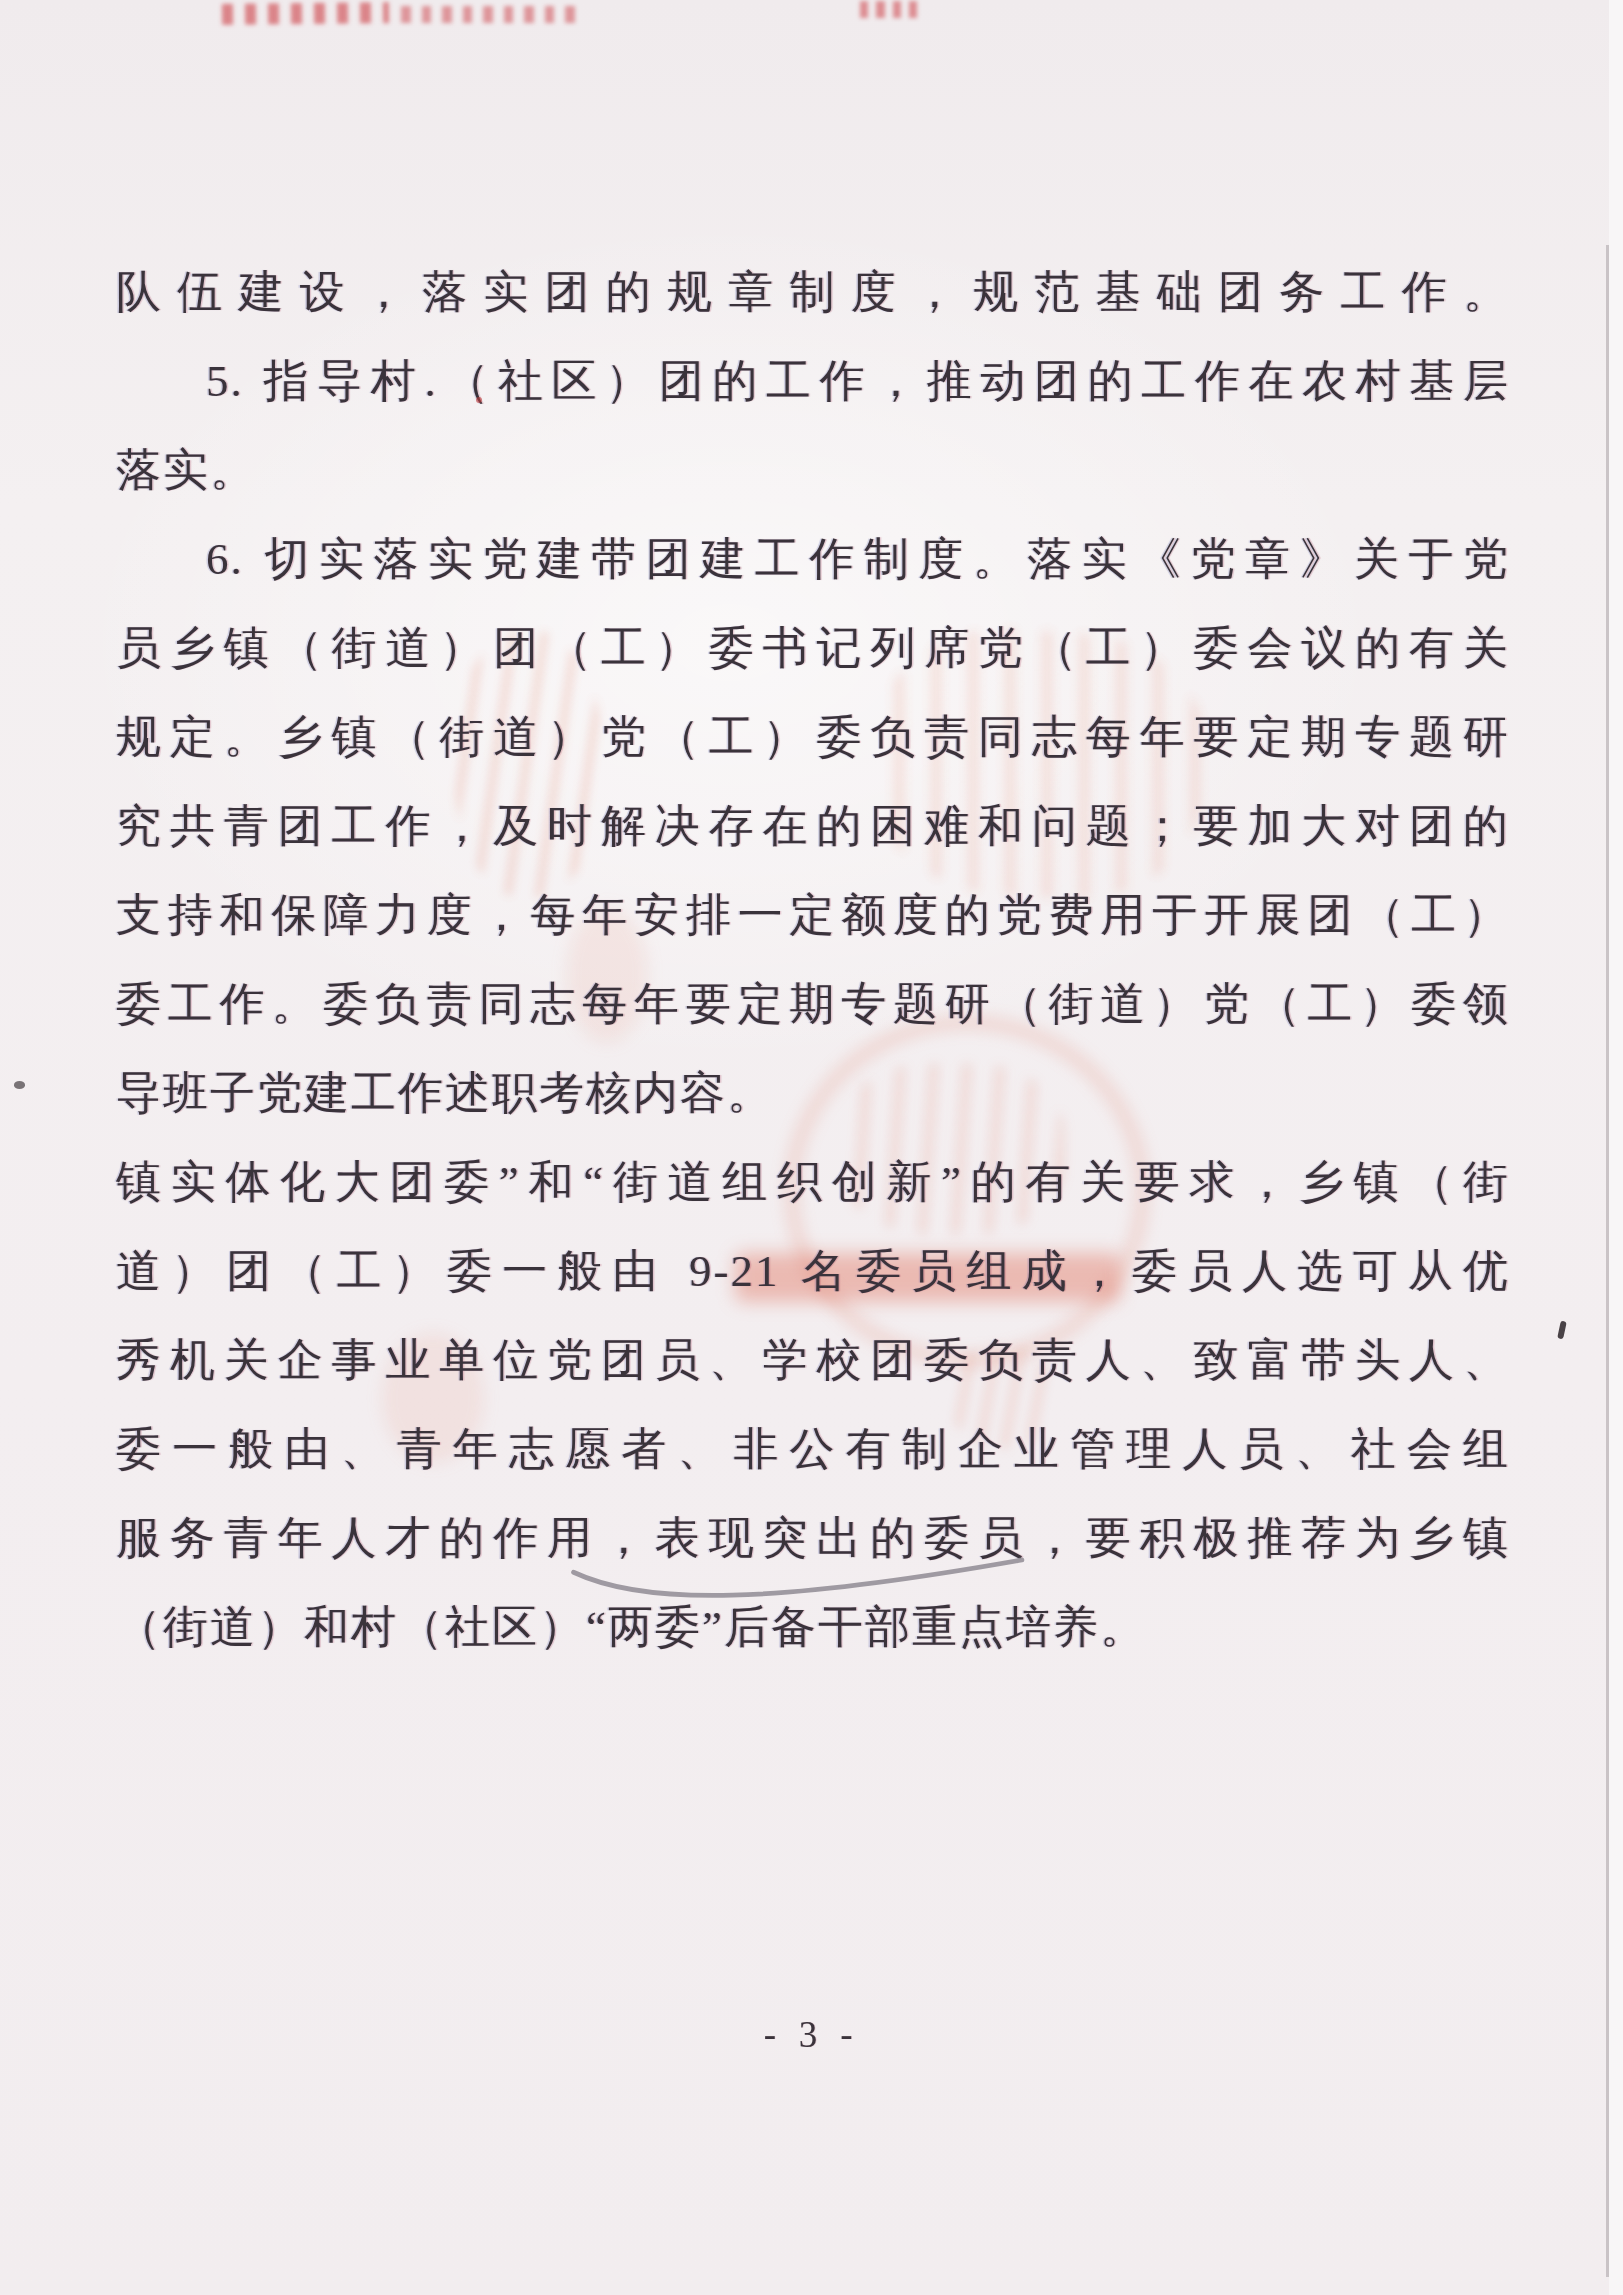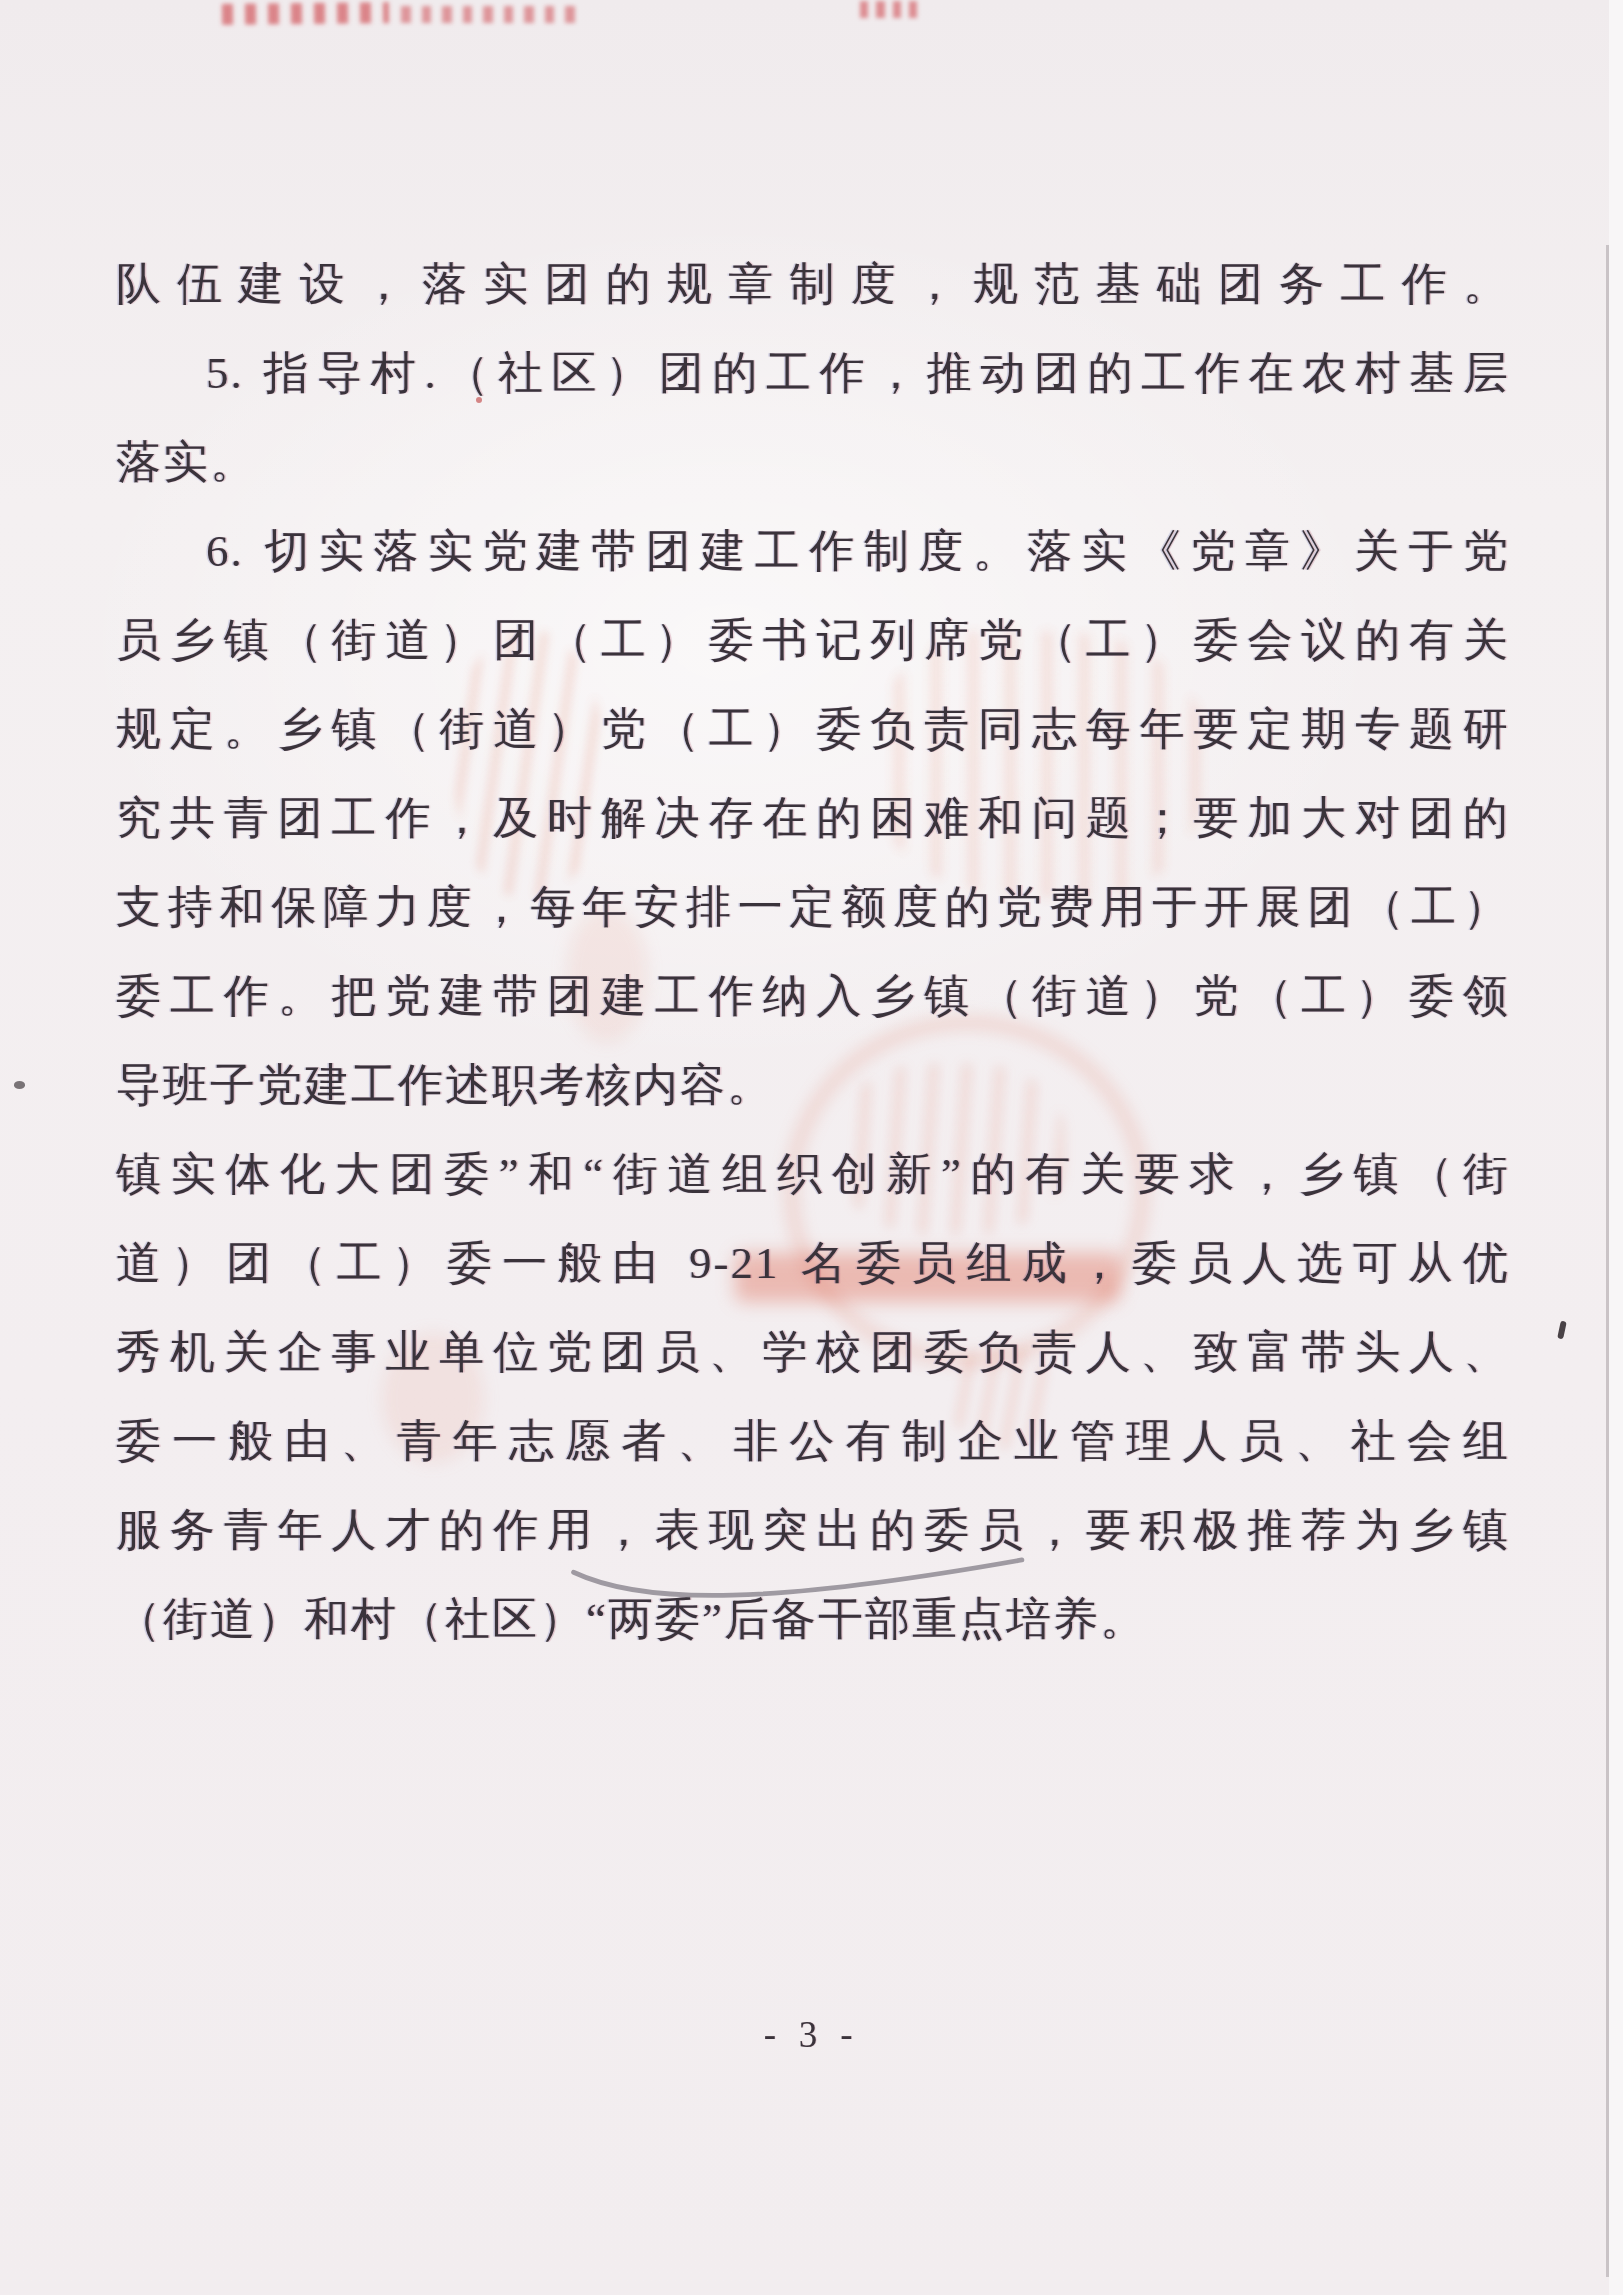--- a/index.html
+++ b/index.html
@@ -11,21 +11,21 @@
       radial-gradient(ellipse 954px 614px at 45% 28%, rgba(255,255,255,.55), rgba(255,255,255,0) 70%),
       linear-gradient(180deg,#f0ebed 0%,#f4f0f1 22%,#f3eef0 60%,#f2edef 100%);
     font-family:"Liberation Serif","DejaVu Serif",serif;
   }
   
   .edge-line{position:absolute;left:1606px;top:245px;width:2.7px;height:2032px;
     background:rgba(168,160,164,.55);filter:blur(0.7px);}
   .edge-strip{position:absolute;left:1609px;top:0;width:14.3px;height:100%;background:#f8f6f7;}
 
   
-  .textblock{position:absolute;left:116px;top:240px;width:1394px;}
+  .textblock{position:absolute;left:116px;top:248px;width:1394px;}
   .line{
     height:89px;line-height:89px;
     font-size:45px;letter-spacing:2px;
     color:var(--ink,#3a333b);
     white-space:nowrap;
     text-shadow:1.4px 0 0.7px rgba(160,50,80,.22), -1.4px 0 0.7px rgba(50,60,150,.20);
   }
   .line.fill{white-space:normal;text-align:justify;text-align-last:justify;text-justify:inter-character;}
   .line.indent{padding-left:90px;}
   .line.bold{
@@ -109,21 +109,21 @@
 
   <div class="textblock" id="lines">
       <div class="line fill">队伍建设，落实团的规章制度，规范基础团务工作。</div>
       <div class="line fill indent">5. 指导村.（社区）团的工作，推动团的工作在农村基层</div>
       <div class="line">落实。</div>
       <div class="line fill indent">6. 切实落实党建带团建工作制度。落实《党章》关于党</div>
       <div class="line fill">员乡镇（街道）团（工）委书记列席党（工）委会议的有关</div>
       <div class="line fill">规定。乡镇（街道）党（工）委负责同志每年要定期专题研</div>
       <div class="line fill">究共青团工作，及时解决存在的困难和问题；要加大对团的</div>
       <div class="line fill">支持和保障力度，每年安排一定额度的党费用于开展团（工）</div>
-      <div class="line fill">委工作。把党建带团建工作纳入乡镇（街道）党（工）委领</div>
+      <div class="line fill">委工作。委负责同志每年要定期专题研（街道）党（工）委领</div>
       <div class="line">导班子党建工作述职考核内容。</div>
       <div class="line fill">镇实体化大团委”和“街道组织创新”的有关要求，乡镇（街</div>
       <div class="line fill">道）团（工）委一般由 9-21 名委员组成，委员人选可从优</div>
       <div class="line fill">秀机关企事业单位党团员、学校团委负责人、致富带头人、</div>
       <div class="line fill">委一般由、青年志愿者、非公有制企业管理人员、社会组</div>
       <div class="line fill">服务青年人才的作用，表现突出的委员，要积极推荐为乡镇</div>
       <div class="line">（街道）和村（社区）“两委”后备干部重点培养。</div>
     </div>
 
   <svg class="swoosh" viewBox="0 0 700 92" fill="none">

